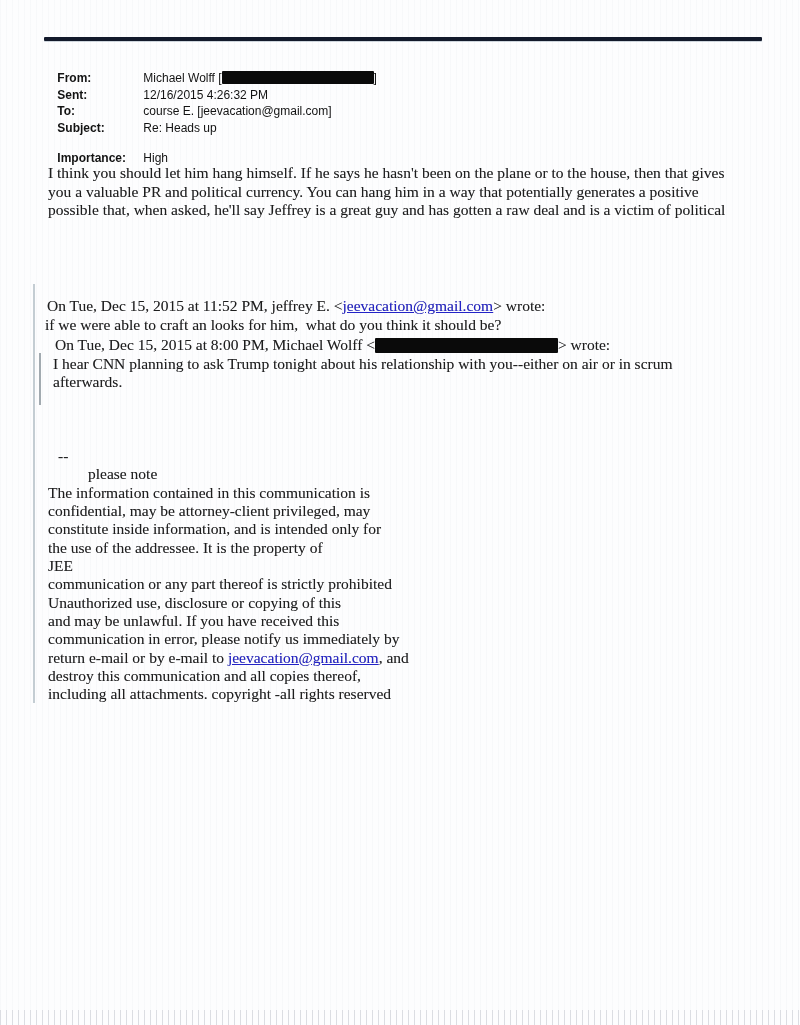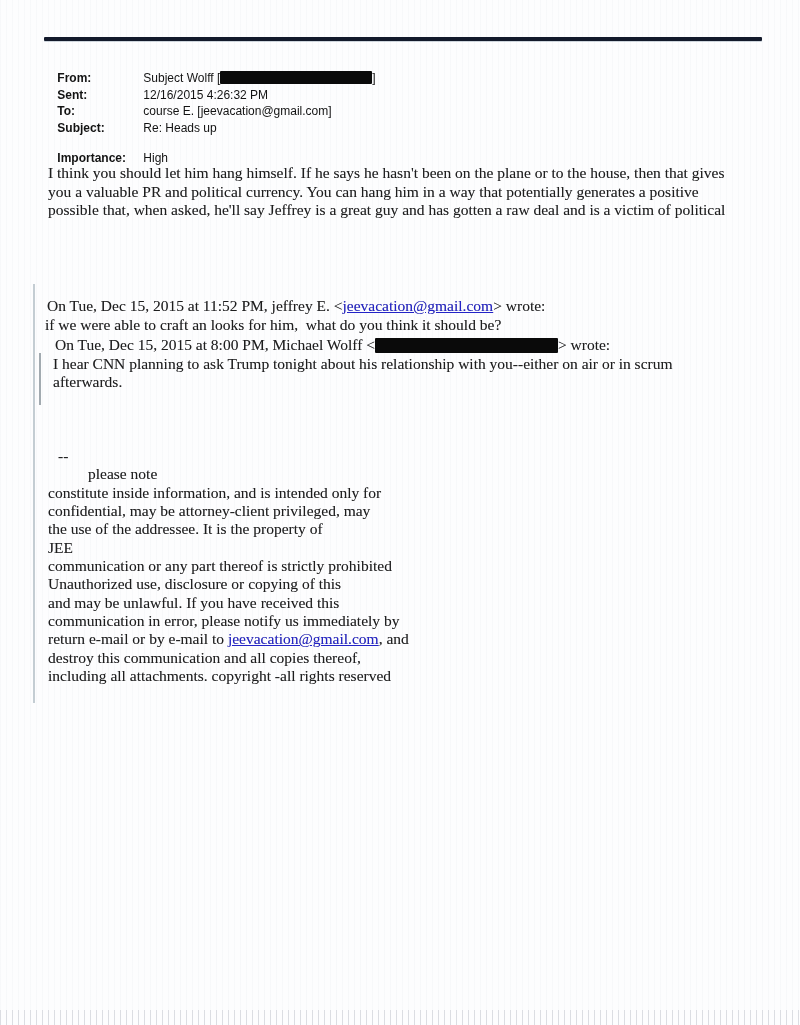--- a/index.html
+++ b/index.html
@@ -54,21 +54,21 @@
   }
 </style>
 </head>
 <body>
 
 <div class="page">
 
   <div class="toprule" style="background: rgb(19, 26, 43);"></div>
 
   <div class="hdr-row" style="top:57px">
-    <span class="hdr-label">From:</span><span>Subject Wolff [</span><span class="redact-sm" style="background: rgb(10, 10, 10);"></span><span>]</span>
+    <span class="hdr-label">From:</span><span>Michael Wolff [</span><span class="redact-sm" style="background: rgb(10, 10, 10);"></span><span>]</span>
   </div>
   <div class="hdr-row" style="top:74px">
     <span class="hdr-label">Sent:</span><span>12/16/2015 4:26:32 PM</span>
   </div>
   <div class="hdr-row" style="top:90px">
     <span class="hdr-label">To:</span><span>course E. [jeevacation@gmail.com]</span>
   </div>
   <div class="hdr-row" style="top:107px">
     <span class="hdr-label">Subject:</span><span>Re: Heads up</span>
   </div>
@@ -93,22 +93,23 @@
 
   <div class="serif-block" style="left:48px; top:336px;">
     <div class="line"><span>On Tue, Dec 15, 2015 at 8:00 PM, Michael Wolff &lt;</span><span class="redact-lg" style="background: rgb(10, 10, 10);"></span><span>&gt; wrote:</span></div>
     <div class="line q-indent">I hear CNN planning to ask Trump tonight about his relationship with you--either on air or in scrum</div>
     <div class="line q-indent">afterwards.</div>
   </div>
 
   <div class="serif-block" style="left:41px; top:447px; line-height:18.35px;">
     <div class="line" style="padding-left:10px">--</div>
     <div class="line" style="padding-left:40px">please note</div>
+    <div class="line">The information contained in this communication is</div>
+    <div class="line">confidential, may be attorney-client privileged, may</div>
     <div class="line">constitute inside information, and is intended only for</div>
-    <div class="line">confidential, may be attorney-client privileged, may</div>
     <div class="line">the use of the addressee. It is the property of</div>
     <div class="line">JEE</div>
     <div class="line">communication or any part thereof is strictly prohibited</div>
     <div class="line">Unauthorized use, disclosure or copying of this</div>
     <div class="line">and may be unlawful. If you have received this</div>
     <div class="line">communication in error, please notify us immediately by</div>
     <div class="line"><span>return e-mail or by e-mail to </span><span class="link" style="color: rgb(35, 35, 200);">jeevacation@gmail.com</span><span>, and</span></div>
     <div class="line">destroy this communication and all copies thereof,</div>
     <div class="line">including all attachments. copyright -all rights reserved</div>
   </div>

